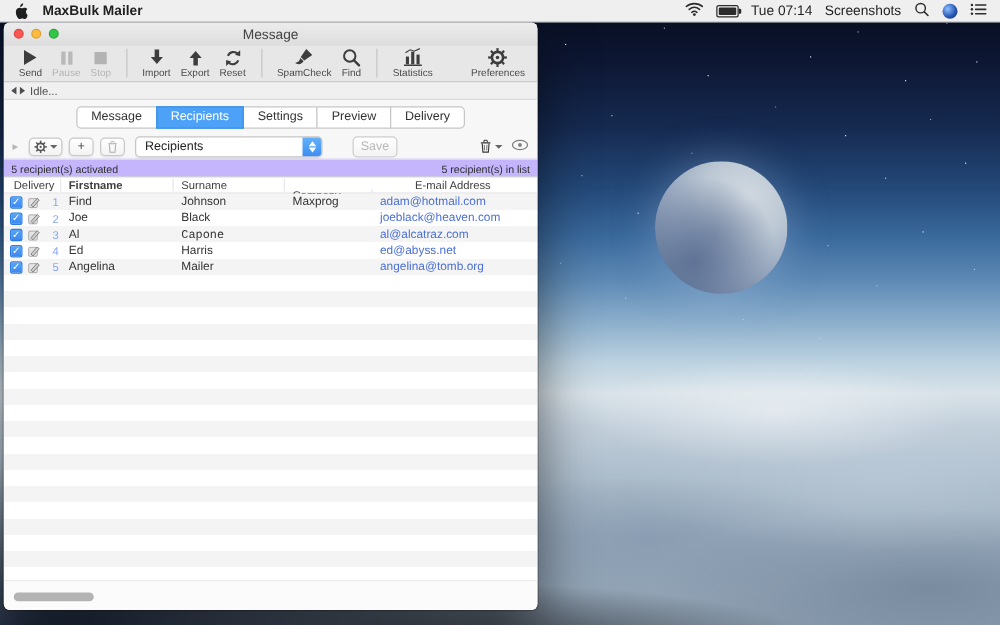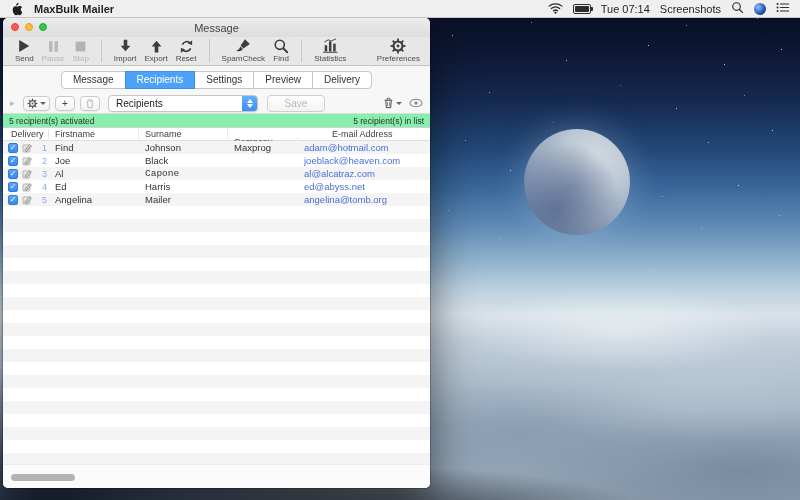--- a/index.html
+++ b/index.html
@@ -94,28 +94,28 @@
     border-top:3px solid #666;}
   .smallbtn.disabled svg{opacity:.45;}
   .popup{position:relative;width:150px;height:17px;background:#fff;border:1px solid #c6c6c6;
     border-radius:4px;display:flex;align-items:center;padding-left:7px;font-size:10px;color:#222;
     box-sizing:border-box;box-shadow:0 1px 1px rgba(0,0,0,.05);margin-left:3px;}
   .stepper{position:absolute;right:0px;top:0px;bottom:0px;width:15px;border-radius:0 3px 3px 0;
     background:linear-gradient(#62b1f9,#3e8ef3);display:flex;flex-direction:column;
     align-items:center;justify-content:center;gap:1px;}
   .stepper .up{width:0;height:0;border-left:3px solid transparent;border-right:3px solid transparent;border-bottom:4px solid #fff;}
   .stepper .dn{width:0;height:0;border-left:3px solid transparent;border-right:3px solid transparent;border-top:4px solid #fff;}
-  .savebtn{width:58px;height:17px;background:linear-gradient(#fff,#f3f3f3);border:1px solid #cecece;
+  .savebtn{width:36px;height:17px;background:linear-gradient(#fff,#f3f3f3);border:1px solid #cecece;
     border-radius:4px;font-size:10px;color:#b9b9b9;display:flex;align-items:center;justify-content:center;
-    margin-left:4px;box-sizing:border-box;}
+    margin-left:19px;box-sizing:border-box;}
   .cr-right{margin-left:auto;display:flex;align-items:center;gap:7px;}
   .icon-with-caret{display:flex;align-items:center;gap:2px;}
   .icon-with-caret .caret{width:0;height:0;border-left:3px solid transparent;border-right:3px solid transparent;border-top:3px solid #666;}
 
-  .countsbar{height:13px;flex:0 0 13px;background:#86efac;border-top:1px solid #dcdcdc;
+  .countsbar{height:13px;flex:0 0 13px;background:#c4b5fd;border-top:1px solid #dcdcdc;
     border-bottom:1px solid #d2d2d2;display:flex;justify-content:space-between;align-items:center;
     padding:0 6px;font-size:8.5px;color:#2e2e2e;box-sizing:content-box;}
 
   .thead{height:12px;flex:0 0 12px;background:#fff;border-bottom:1px solid #e0e0e0;
     display:flex;align-items:center;font-size:9px;color:#3f3f3f;}
   .th{box-sizing:border-box;padding-left:6px;border-right:1px solid #e8e8e8;height:10px;line-height:10px;
     overflow:hidden;white-space:nowrap;}
   .th:first-child{padding-left:8px;}
   .th:last-child{border-right:none;flex:1;margin-left:28px;}
 
@@ -298,20 +298,29 @@
               </g>
             </g>
             <circle cx="10" cy="10" r="5.6" fill="none" stroke="#3d3d3d" stroke-width="2.6"></circle>
             <circle cx="10" cy="10" r="1.8" fill="#3d3d3d"></circle>
           </svg>
         </div>
         <div class="tb-label">Preferences</div>
       </div>
     </div>
 
+  <div class="statusstrip">
+    <span class="net-icon">
+      <svg width="11" height="7" viewBox="0 0 16 10">
+          <polygon points="0,5 6,0.5 6,9.5" fill="#4d4d4d"></polygon>
+          <polygon points="16,5 10,0.5 10,9.5" fill="#4d4d4d"></polygon>
+        </svg>
+    </span>
+    <span>Idle...</span>
+  </div>
 
   <div class="tabzone">
     <div class="segs" id="tabs">
         <span class="seg">Message</span>
         <span class="seg active">Recipients</span>
         <span class="seg">Settings</span>
         <span class="seg">Preview</span>
         <span class="seg">Delivery</span>
       </div>
   </div>
@@ -373,21 +382,21 @@
     </span>
   </div>
 
   <div class="countsbar">
     <span>5 recipient(s) activated</span>
     <span>5 recipient(s) in list</span>
   </div>
 
   <div class="thead" id="thead">
       <span class="th" style="width: 46px;">Delivery</span>
-      <span class="th" style="width: 90px;">Firstname</span>
+      <span class="th" style="width: 90px; font-weight: bold;">Firstname</span>
       <span class="th" style="width: 89px;">Surname</span>
       <span class="th" style="width: 70px; margin-top: 16px;">Company</span>
       <span class="th">E-mail Address</span>
     </div>
   <div class="tbody" id="tbody">
       <div class="trow">
         <span class="cell-delivery" style="width: 46px;">
           <span class="chk">✓</span>
           <span class="editic">
             <svg width="10" height="10" viewBox="0 0 16 16">

